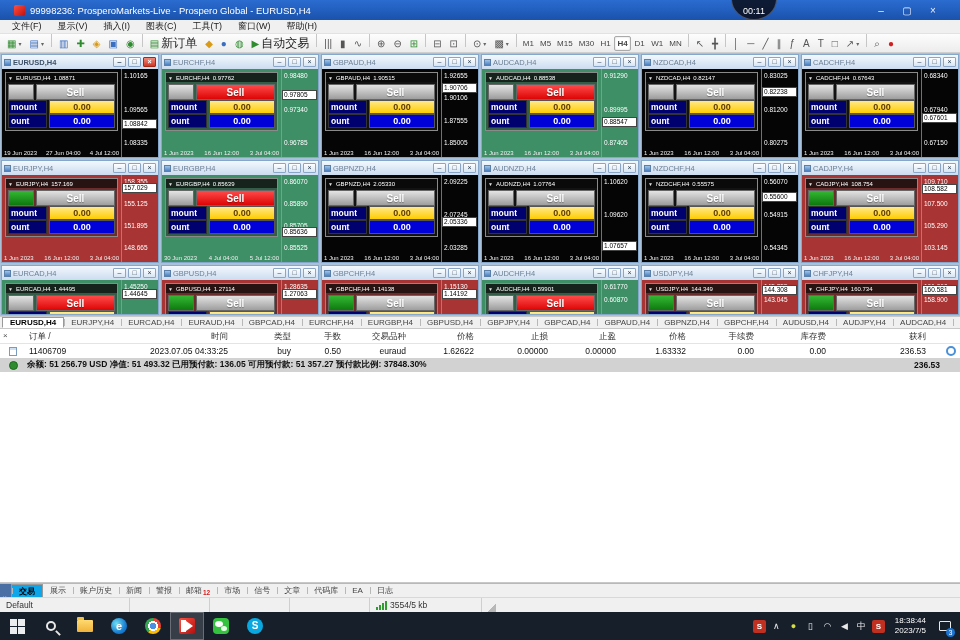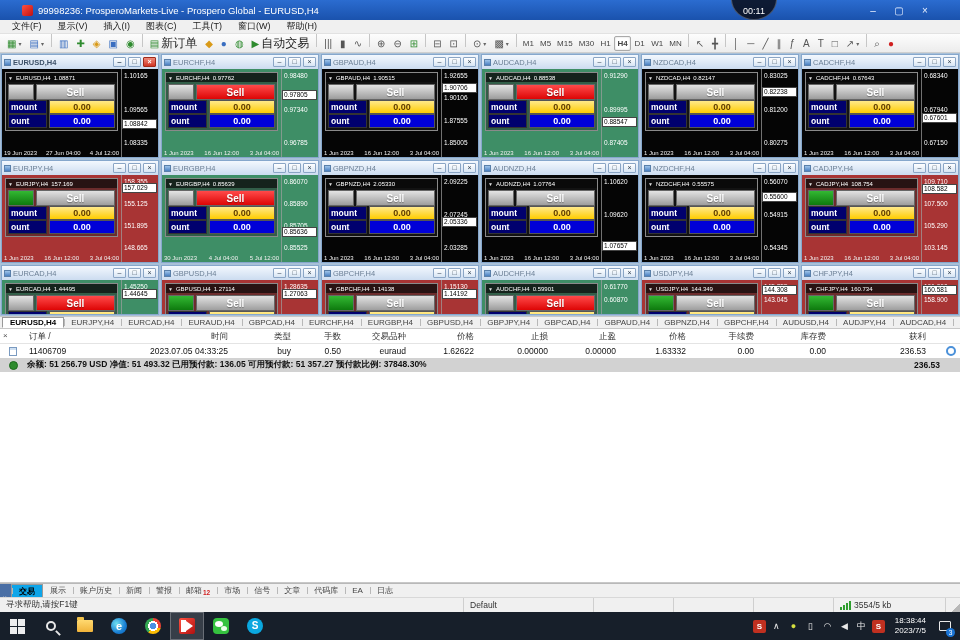--- a/index.html
+++ b/index.html
@@ -1,21 +1,21 @@
 <!DOCTYPE html>
 <html><head>
 <meta charset="utf-8">
 <style>
 *{box-sizing:border-box;margin:0;padding:0}
 html,body{width:960px;height:640px;overflow:hidden}
 body{font-family:"Liberation Sans",sans-serif;font-size:9px;color:#222;background:#fff}
 #app{position:relative;width:960px;height:640px;overflow:hidden;background:#fff}
 
 
-.titlebar{position:absolute;top:0;left:0;right:0;height:20px;background:linear-gradient(#2b6cd0,#1a52ad);display:flex;align-items:center;padding:0 22px;color:#fff}
+.titlebar{position:absolute;top:0;left:0;right:0;height:20px;background:linear-gradient(#2b6cd0,#1a52ad);display:flex;align-items:center;padding:0 14px;color:#fff}
 .appicon{width:11px;height:11px;background:linear-gradient(135deg,#ff5040,#c01010);border-radius:2px;margin-right:5px;flex:none}
 .titletext{flex:1;font-size:9.5px;white-space:nowrap;overflow:hidden}
 .winbtn{width:26px;text-align:center;font-size:10px;color:#e8f0ff;cursor:default}
 .rec{position:absolute;left:731px;top:-22px;width:46px;height:42px;border-radius:50%;background:rgba(8,10,18,.82);border:1px solid rgba(255,255,255,.25);display:flex;align-items:flex-end;justify-content:center;color:#fff;font-size:9px;padding-bottom:3px;z-index:50}
 
 
 .menubar{position:absolute;top:20px;left:0;right:0;height:14px;background:#f0f0f0;display:flex;align-items:center;padding-left:4px;border-bottom:1px solid #e2e2e2}
 .menuitem{padding:0 8px;font-size:9px;color:#222}
 
 
@@ -1266,21 +1266,20 @@
           <span>EA</span>
         </span>
 
         <span class="btab">
           <span>日志</span>
         </span>
       </span>
   </div>
 
   <div class="statusbar">
-    <span class="seg fill">寻求帮助,请按F1键</span>
     <span class="seg w130">Default</span>
     <span class="seg w80"></span>
     <span class="seg w80"></span>
     <span class="seg w80"></span>
     <span class="seg traffic">
       <span class="bars">
           <i></i>
           <i></i>
           <i></i>
           <i></i>

